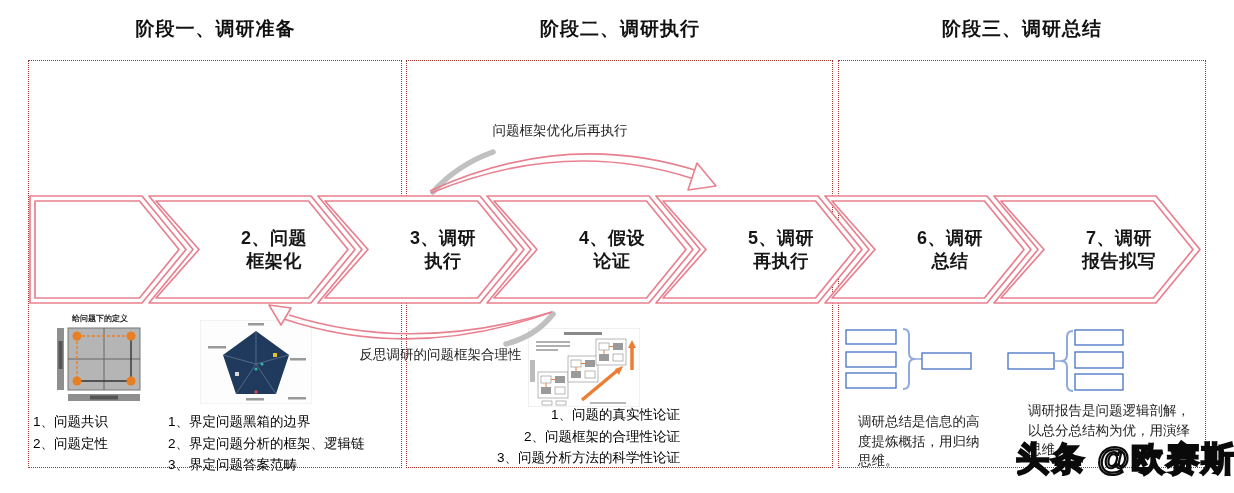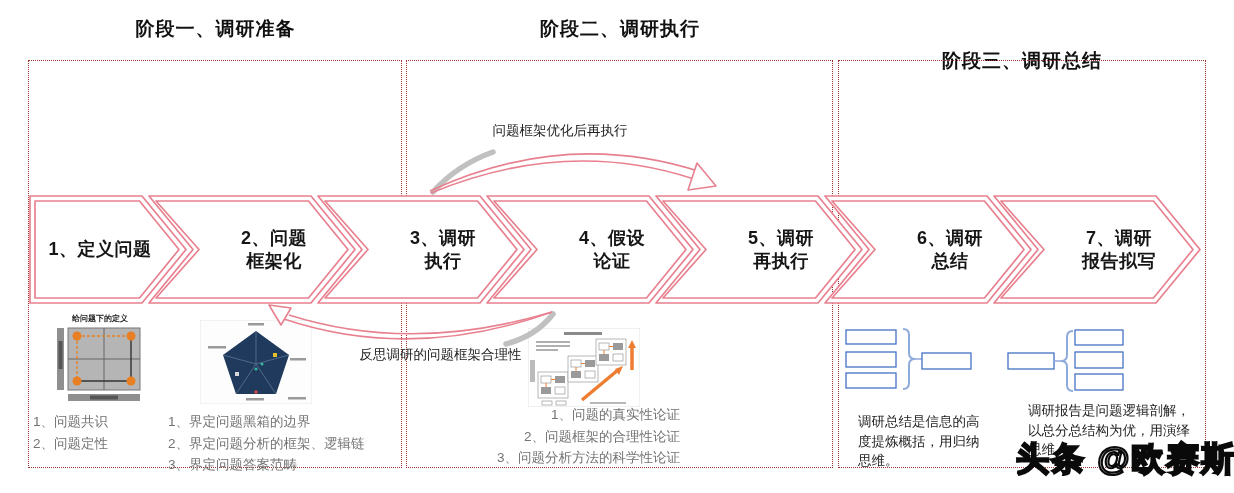--- a/index.html
+++ b/index.html
@@ -5,42 +5,42 @@
   html,body{margin:0;padding:0;background:#fff;}
   #canvas{
     position:relative; width:1234px; height:493px; overflow:hidden;
     background:#fff; font-family:"Liberation Sans","DejaVu Sans",sans-serif;border-radius:30px;
   }
   
   .phase-title{
     position:absolute; top:16px; text-align:center;
     font-size:19px; font-weight:800; color:#111; letter-spacing:1px;
   }
-  #pt1{left:28px;width:375px;} #pt2{left:406px;width:428px;} #pt3{left:838px;width:368px;margin-top:32px;}
+  #pt1{left:28px;width:375px;} #pt2{left:406px;width:428px;} #pt3{left:838px;width:368px;}
   
   .pbox{position:absolute; top:60px; height:406px; border:1.6px dotted #9c342c;}
   #pb1{left:28px;width:372px;} #pb2{left:406px;width:425px;} #pb3{left:838px;width:366px;}
   
   #overlay{position:absolute;left:0;top:0;z-index:5;pointer-events:none;}
   
   .step-label{
     position:absolute; top:207px; height:86px; z-index:6;
     display:flex; align-items:center; justify-content:center; text-align:center;
     font-size:18px; font-weight:bold; color:#161616; line-height:1.28;
     white-space:pre-line; letter-spacing:.5px;
   }
   #sl1{left:30px;width:140px;} #sl2{left:199px;width:150px;} #sl3{left:368px;width:150px;}
   #sl4{left:537px;width:150px;} #sl5{left:706px;width:150px;} #sl6{left:875px;width:150px;}
   #sl7{left:1044px;width:150px;}
   
   .loop-label{position:absolute; z-index:6; font-size:13.5px; color:#222; text-align:center;}
   #loop-top-label{left:475px; top:112px; width:170px;margin-top:10px;}
   #loop-bottom-label{left:348px; top:346px; width:185px;}
   
-  .note-list{position:absolute; z-index:6; font-size:13.5px; color:#737373; line-height:1.6;}
+  .note-list{position:absolute; z-index:6; font-size:13.5px; color:#000000; line-height:1.6;}
   #nl1{left:33px; top:411px;}
   #nl2{left:168px; top:411px;}
   #nl3{left:497px; top:404px;text-align:right;}
   .note-para{position:absolute; z-index:6; font-size:13.5px; color:#1d1d1d; line-height:1.45;}
   #np6{left:858px; top:412px; width:132px;}
   #np7{left:1028px; top:401px; width:165px;}
   
   .thumb{position:absolute; z-index:2;}
   #thumb-matrix{left:46px; top:311px;}
   #thumb-pentagon{left:200px; top:320px;}
@@ -192,21 +192,20 @@
     </g>
 
     <g>
       <path d="M 553 314 Q 536 336 506 344" fill="none" stroke="#c0c0c0" stroke-width="5.5" stroke-linecap="round"></path>
       <path d="M 552 312 Q 412 362 284 319" fill="none" stroke="#e8808f" stroke-width="1.6"></path>
       <path d="M 552 312 Q 412 354 289 315" fill="none" stroke="#e8808f" stroke-width="1.6"></path>
       <polygon points="269,305 291,308 281,325" fill="#fff" stroke="#e8808f" stroke-width="1.6" stroke-linejoin="round"></polygon>
     </g>
   </svg>
 
-  <div class="step-label" id="sl1">1、定义问题</div>
   <div class="step-label" id="sl2">2、问题
 框架化</div>
   <div class="step-label" id="sl3">3、调研
 执行</div>
   <div class="step-label" id="sl4">4、假设
 论证</div>
   <div class="step-label" id="sl5">5、调研
 再执行</div>
   <div class="step-label" id="sl6">6、调研
 总结</div>

